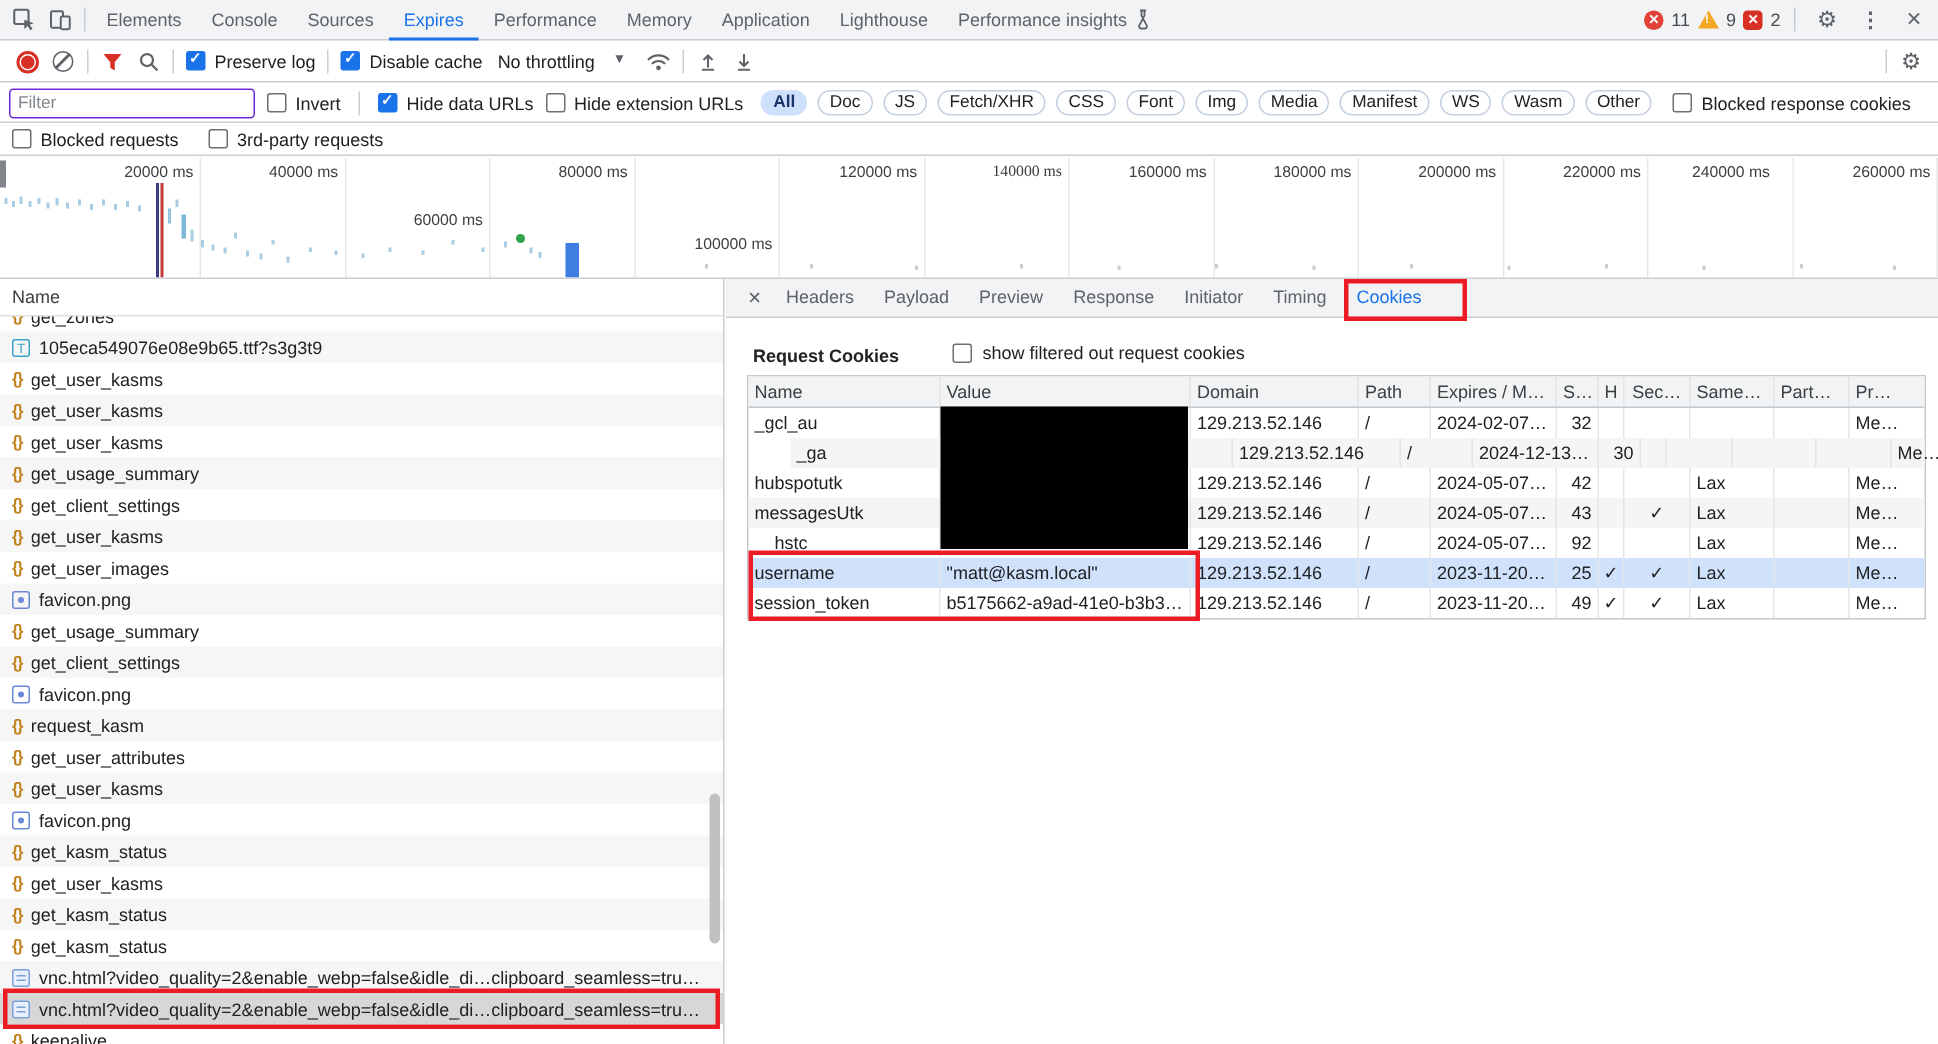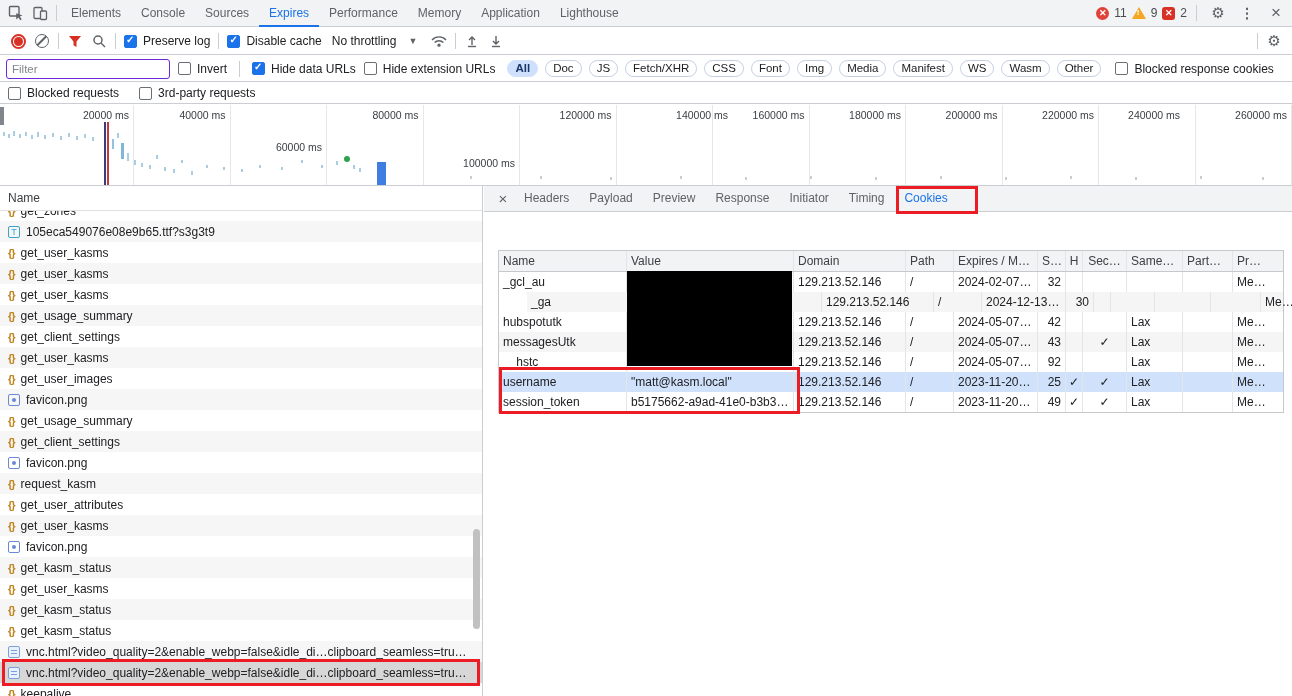--- a/index.html
+++ b/index.html
@@ -21,21 +21,21 @@
   .glyph{font-size:15px;color:#5f6368}
   
   #net-bar{top:28px;height:27px;border-bottom:1px solid #cacdd1;padding:0 6px}
   .rec-ic{width:11px;height:11px;border:2px solid #d93025;border-radius:50%;position:relative}
   .rec-ic::after{content:"";position:absolute;inset:1px;background:#d93025;border-radius:50%}
   .clear-ic{width:12px;height:12px;border:1.5px solid #5f6368;border-radius:50%;position:relative}
   .clear-ic::after{content:"";position:absolute;left:-1px;top:5px;width:13px;height:1.5px;background:#5f6368;transform:rotate(-45deg)}
   .cb{width:13px;height:13px;border:1.5px solid #6a6f75;border-radius:2px;box-sizing:border-box;flex:none;position:relative;background:#fff}
   .cb.on{background:#1a73e8;border-color:#1a73e8}
   .cb.on::after{content:"✓";position:absolute;left:1px;top:-2px;color:#fff;font-size:10px;font-weight:bold}
-  .cb-row{display:flex;align-items:center;gap:6px;white-space:nowrap}
+  .cb-row{display:flex;align-items:flex-start;gap:6px;white-space:nowrap}
   .sel-caret{font-size:9px;color:#5f6368;margin-left:6px}
   
   #filter-bar{top:56px;height:26px;border-bottom:1px solid #cacdd1;padding:0 6px;gap:8px}
   .filter-input{width:152px;height:18px;border:1px solid #6d28d9;border-radius:3px;font:11.5px "Liberation Sans",sans-serif;
     color:#202124;padding:0 5px;outline:none}
   .filter-input::placeholder{color:#80868b}
   #type-pills{display:flex;align-items:center;gap:7px;margin-left:4px}
   .pill{border:1px solid #c3cfe0;border-radius:9px;padding:1px 7px 2px;font-size:11.5px;white-space:nowrap}
   .pill.active{background:#cfe0fc;border-color:#cfe0fc;color:#19366b;font-weight:bold}
   
@@ -127,20 +127,26 @@
         </div>
         <div class="main-tab">
           <span>Memory</span>
         </div>
         <div class="main-tab">
           <span>Application</span>
         </div>
         <div class="main-tab">
           <span>Lighthouse</span>
         </div>
+        <div class="main-tab">
+          <span>Performance insights</span>
+          <svg width="12" height="14" viewBox="0 0 12 14">
+            <path d="M4 1h4M5 1v3.4l3.6 6.8A1.4 1.4 0 0 1 7.4 13H4.6a1.4 1.4 0 0 1-1.2-1.8L7 4.4V1" fill="none" stroke="#5f6368" stroke-width="1.2"></path>
+          </svg>
+        </div>
       </div>
     <div id="badges">
       <span class="err-ic">✕</span>
       <span>11</span>
       <span class="warn-ic"></span>
       <span>9</span>
       <span class="iss-ic">✕</span>
       <span>2</span>
       <span class="vdiv"></span>
       <span class="tool-icon glyph">⚙</span>
@@ -260,21 +266,21 @@
       <div class="tick-label" style="left: 135.5px;">40000 ms</div>
       <div class="grid-line" style="left: 326px;"></div>
       <div class="tick-label" style="left: 232px; margin-top: 32px;">60000 ms</div>
       <div class="grid-line" style="left: 422.5px;"></div>
       <div class="tick-label" style="left: 328.5px;">80000 ms</div>
       <div class="grid-line" style="left: 519px;"></div>
       <div class="tick-label" style="left: 425px; margin-top: 48px;">100000 ms</div>
       <div class="grid-line" style="left: 615.5px;"></div>
       <div class="tick-label" style="left: 521.5px;">120000 ms</div>
       <div class="grid-line" style="left: 712px;"></div>
-      <div class="tick-label" style="left: 638px;">140000 ms</div>
+      <div class="tick-label" style="left: 618px; font-family: Liberation Serif, serif;">140000 ms</div>
       <div class="grid-line" style="left: 808.5px;"></div>
       <div class="tick-label" style="left: 714.5px;">160000 ms</div>
       <div class="grid-line" style="left: 905px;"></div>
       <div class="tick-label" style="left: 811px;">180000 ms</div>
       <div class="grid-line" style="left: 1001.5px;"></div>
       <div class="tick-label" style="left: 907.5px;">200000 ms</div>
       <div class="grid-line" style="left: 1098px;"></div>
       <div class="tick-label" style="left: 1004px;">220000 ms</div>
       <div class="grid-line" style="left: 1194.5px;"></div>
       <div class="tick-label" style="left: 1090px;">240000 ms</div>
@@ -446,20 +452,27 @@
       <div id="detail-tabs" style="display:flex;height:100%">
           <div class="detail-tab">Headers</div>
           <div class="detail-tab">Payload</div>
           <div class="detail-tab">Preview</div>
           <div class="detail-tab">Response</div>
           <div class="detail-tab">Initiator</div>
           <div class="detail-tab">Timing</div>
           <div class="detail-tab active">Cookies</div>
         </div>
     </div>
+    <div id="cookies-section-row">
+      <span id="request-cookies-title">Request Cookies</span>
+      <span id="show-filtered" class="cb-row">
+        <span class="cb"></span>
+        <span>show filtered out request cookies</span>
+      </span>
+    </div>
     <div id="cookie-table">
       <div id="cookie-header">
           <div class="cookie-row header" style="grid-template-columns: 128px 167px 112px 48px 84px 28px 17px 44px 56px 50px 52px;">
             <div class="ck-cell">Name</div>
             <div class="ck-cell">Value</div>
             <div class="ck-cell">Domain</div>
             <div class="ck-cell">Path</div>
             <div class="ck-cell">Expires / M…</div>
             <div class="ck-cell c-right">S…</div>
             <div class="ck-cell c-center">H</div>

